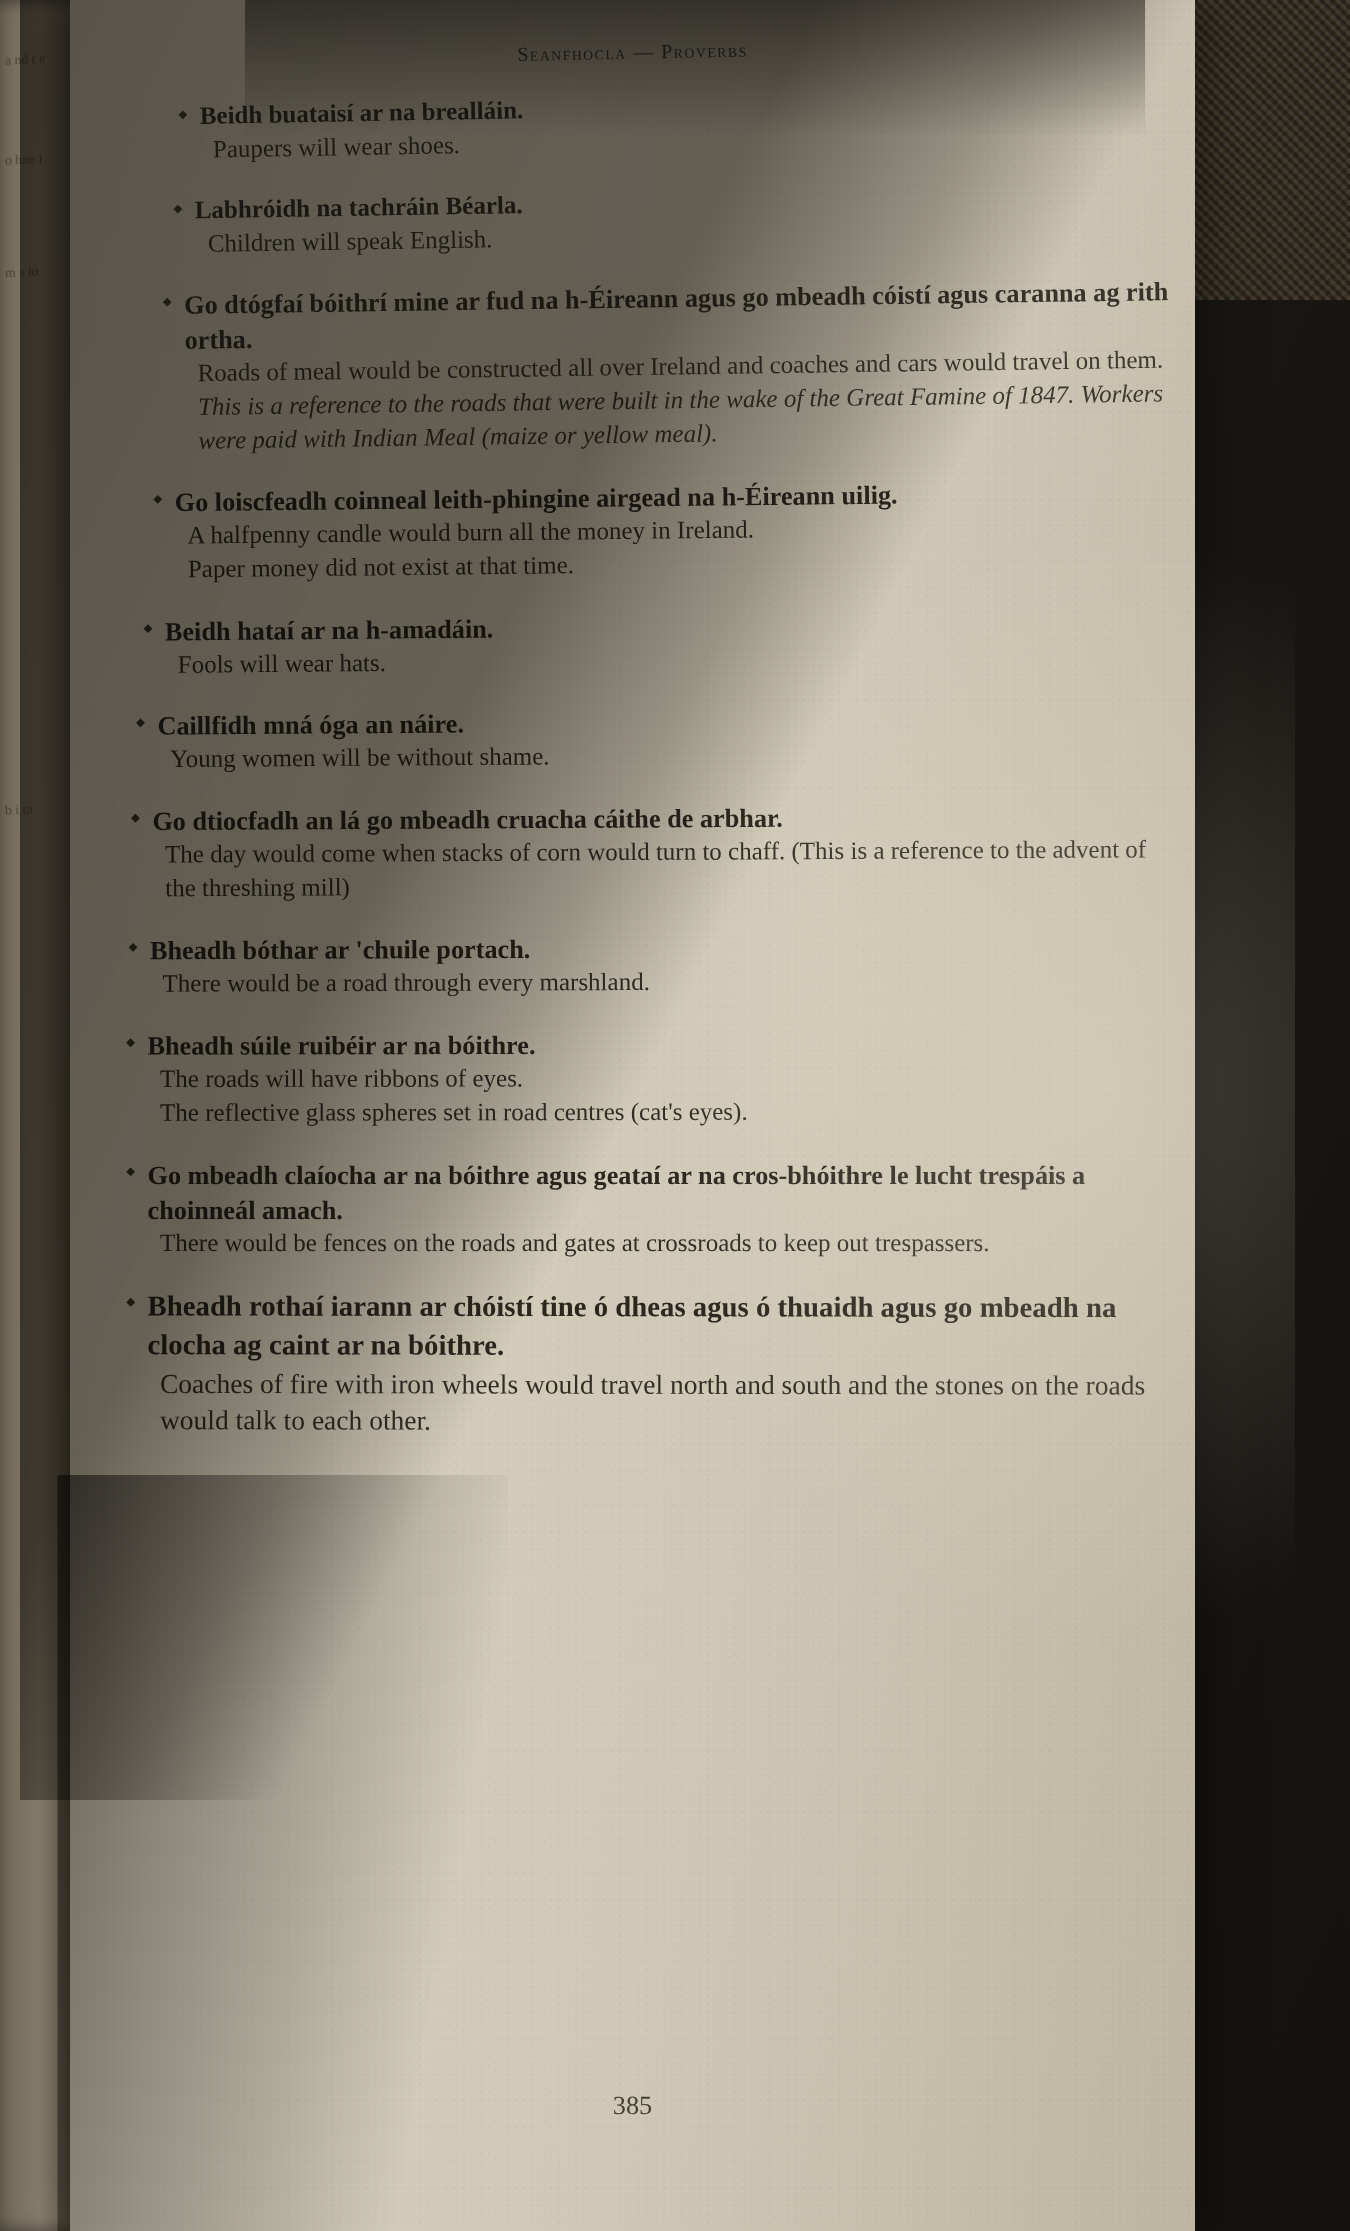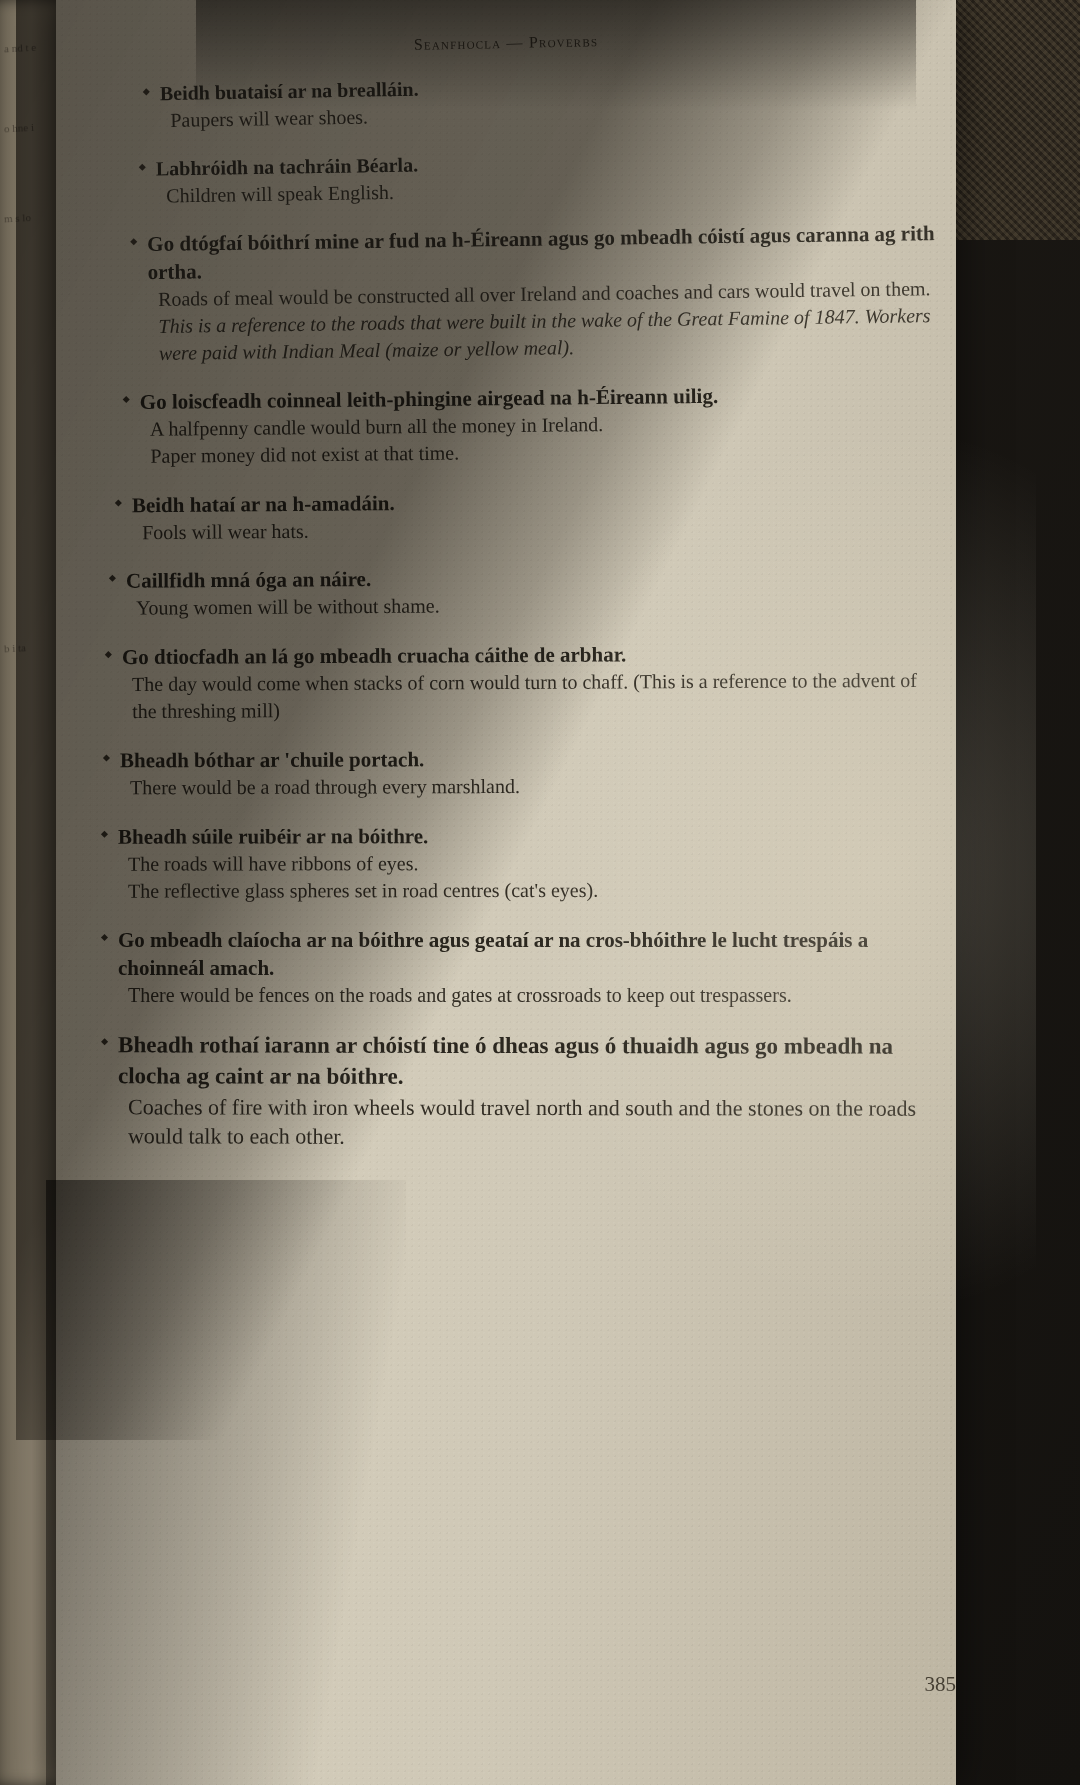--- a/index.html
+++ b/index.html
@@ -164,21 +164,21 @@
     font-size: 20px;
     line-height: 1.34;
     color: #332e25;
     padding-left: 10px;
   }
 
   .folio {
     position: absolute;
     bottom: 88px;
     left: 0; right: 0;
-    text-align: right;
+    text-align: center;
     font-size: 21px;
     color: #453f33;
   }
 
   
   .e0 { transform: rotate(-1.0deg) translateX(42px); }
   .e1 { transform: rotate(-0.9deg) translateX(38px); }
   .e2 { transform: rotate(-0.8deg) translateX(30px); }
   .e3 { transform: rotate(-0.6deg) translateX(22px); }
   .e4 { transform: rotate(-0.5deg) translateX(14px); }

